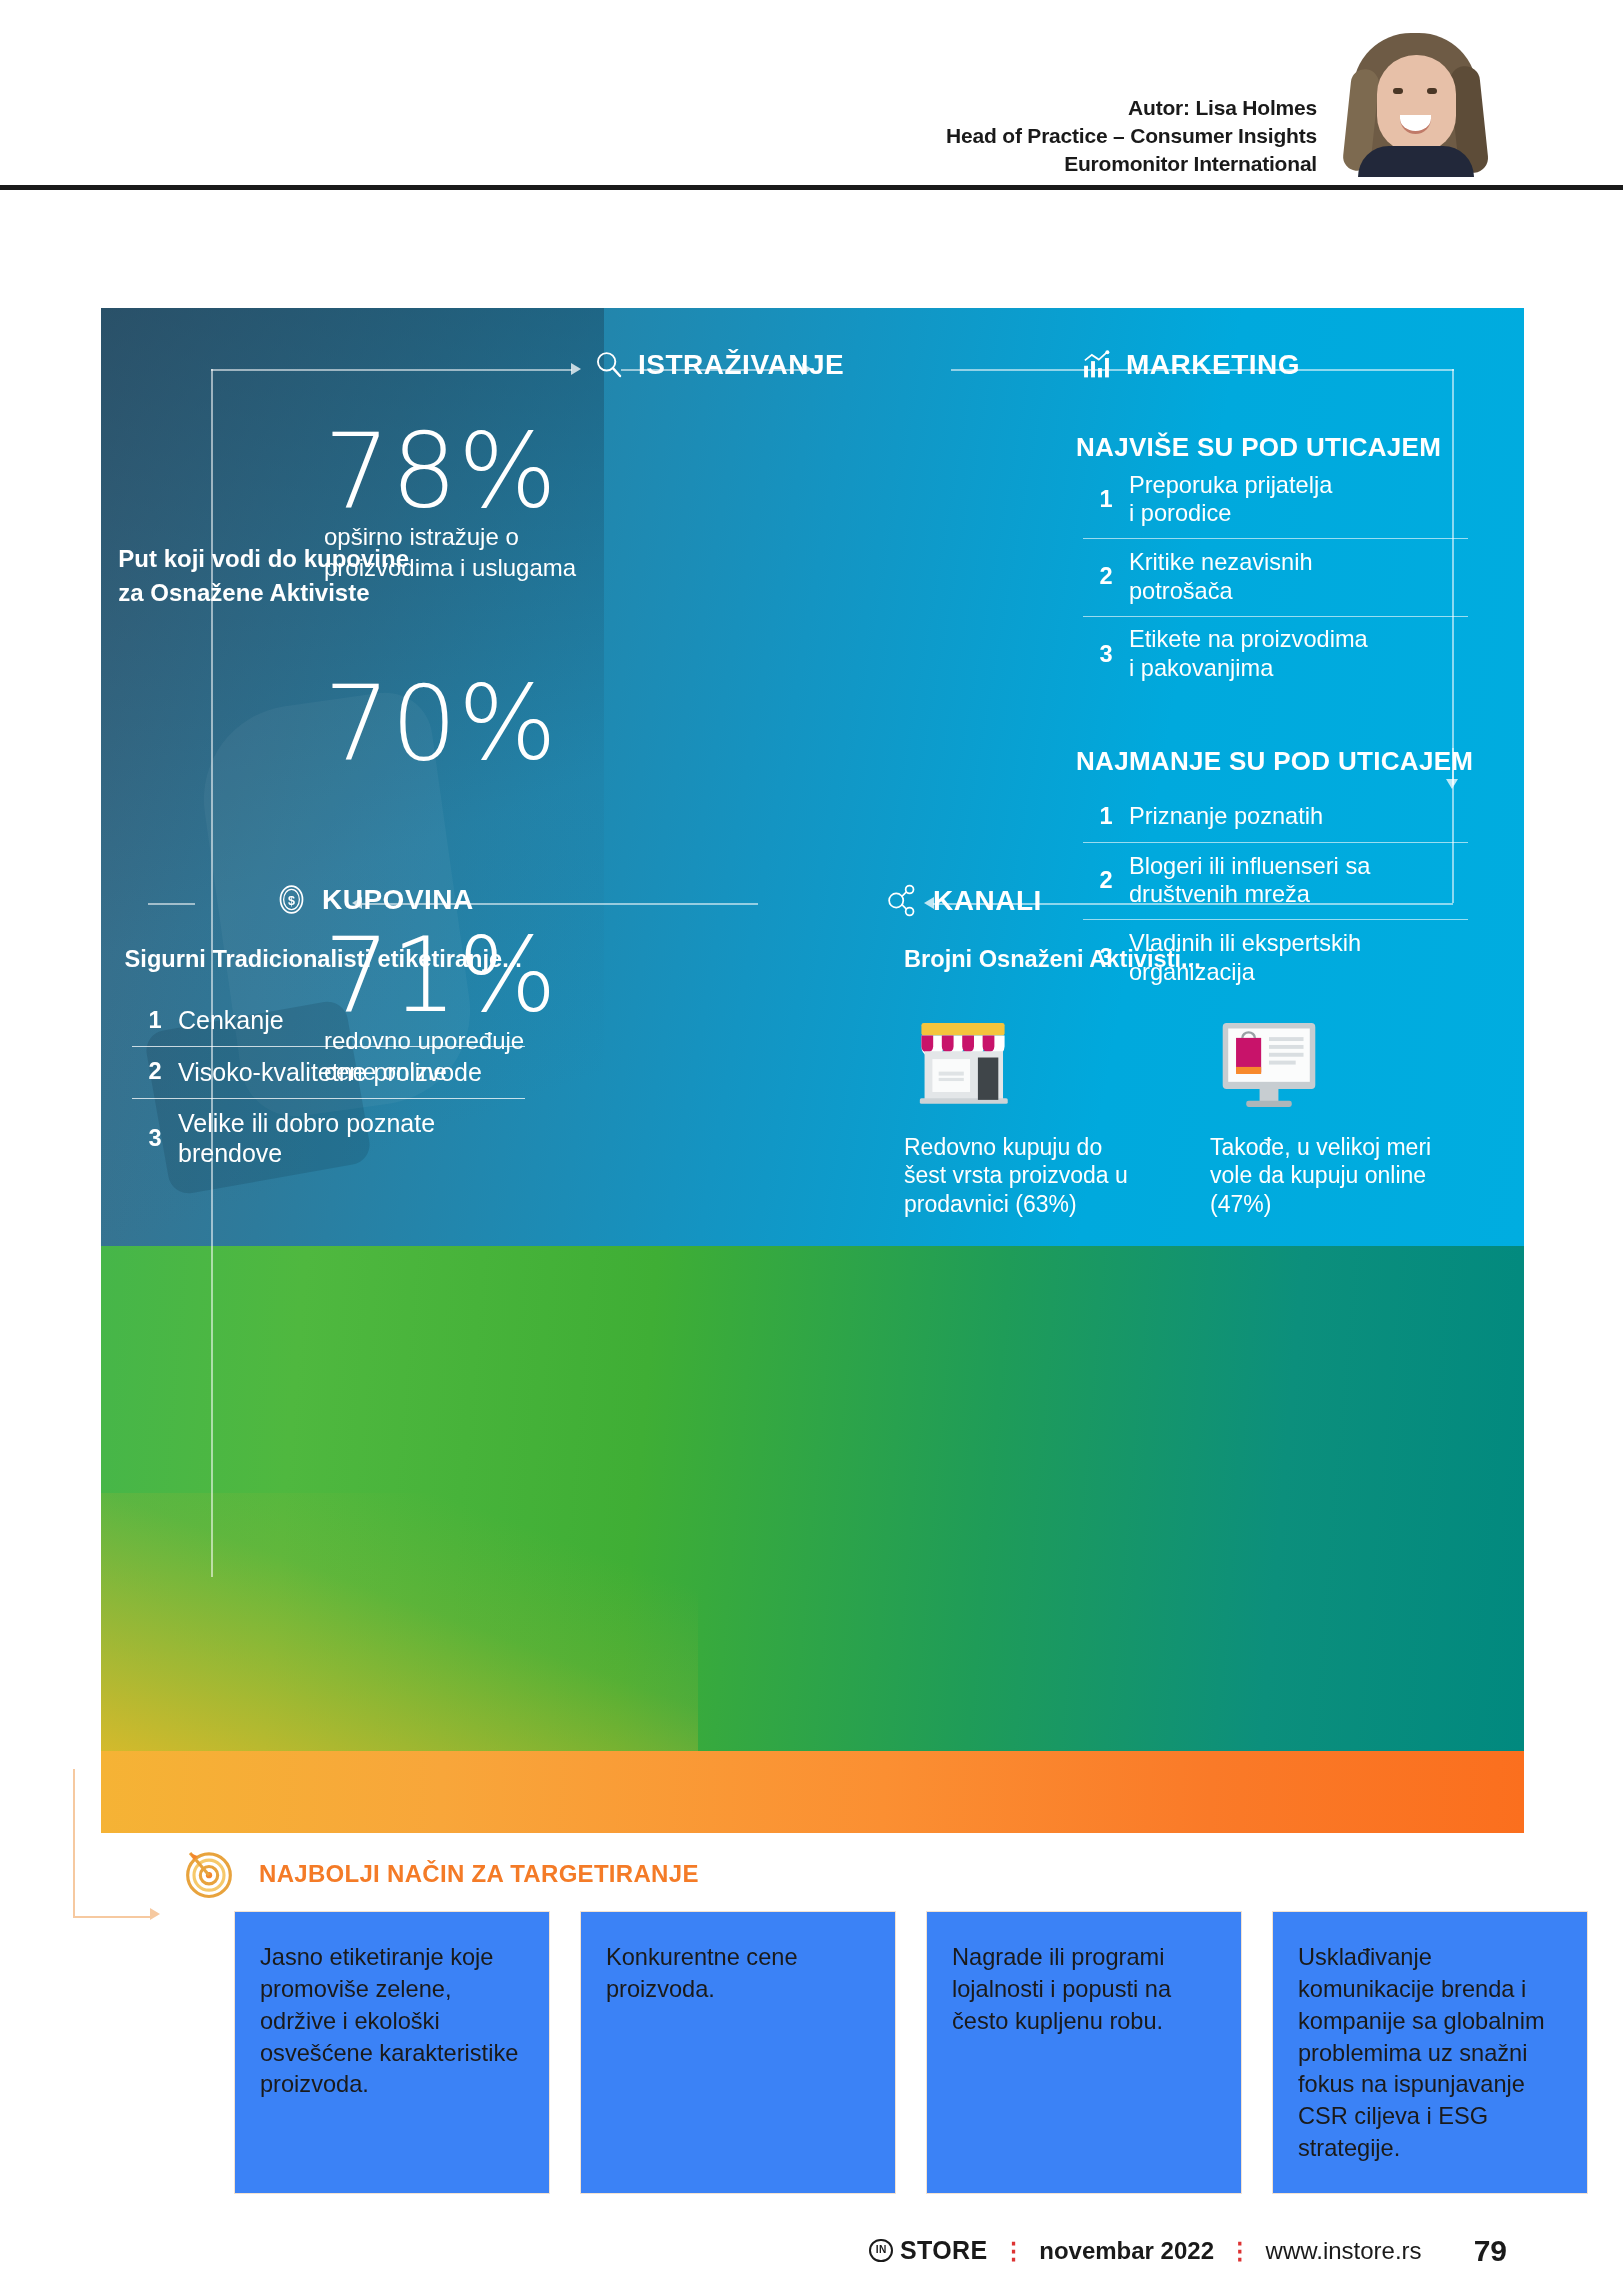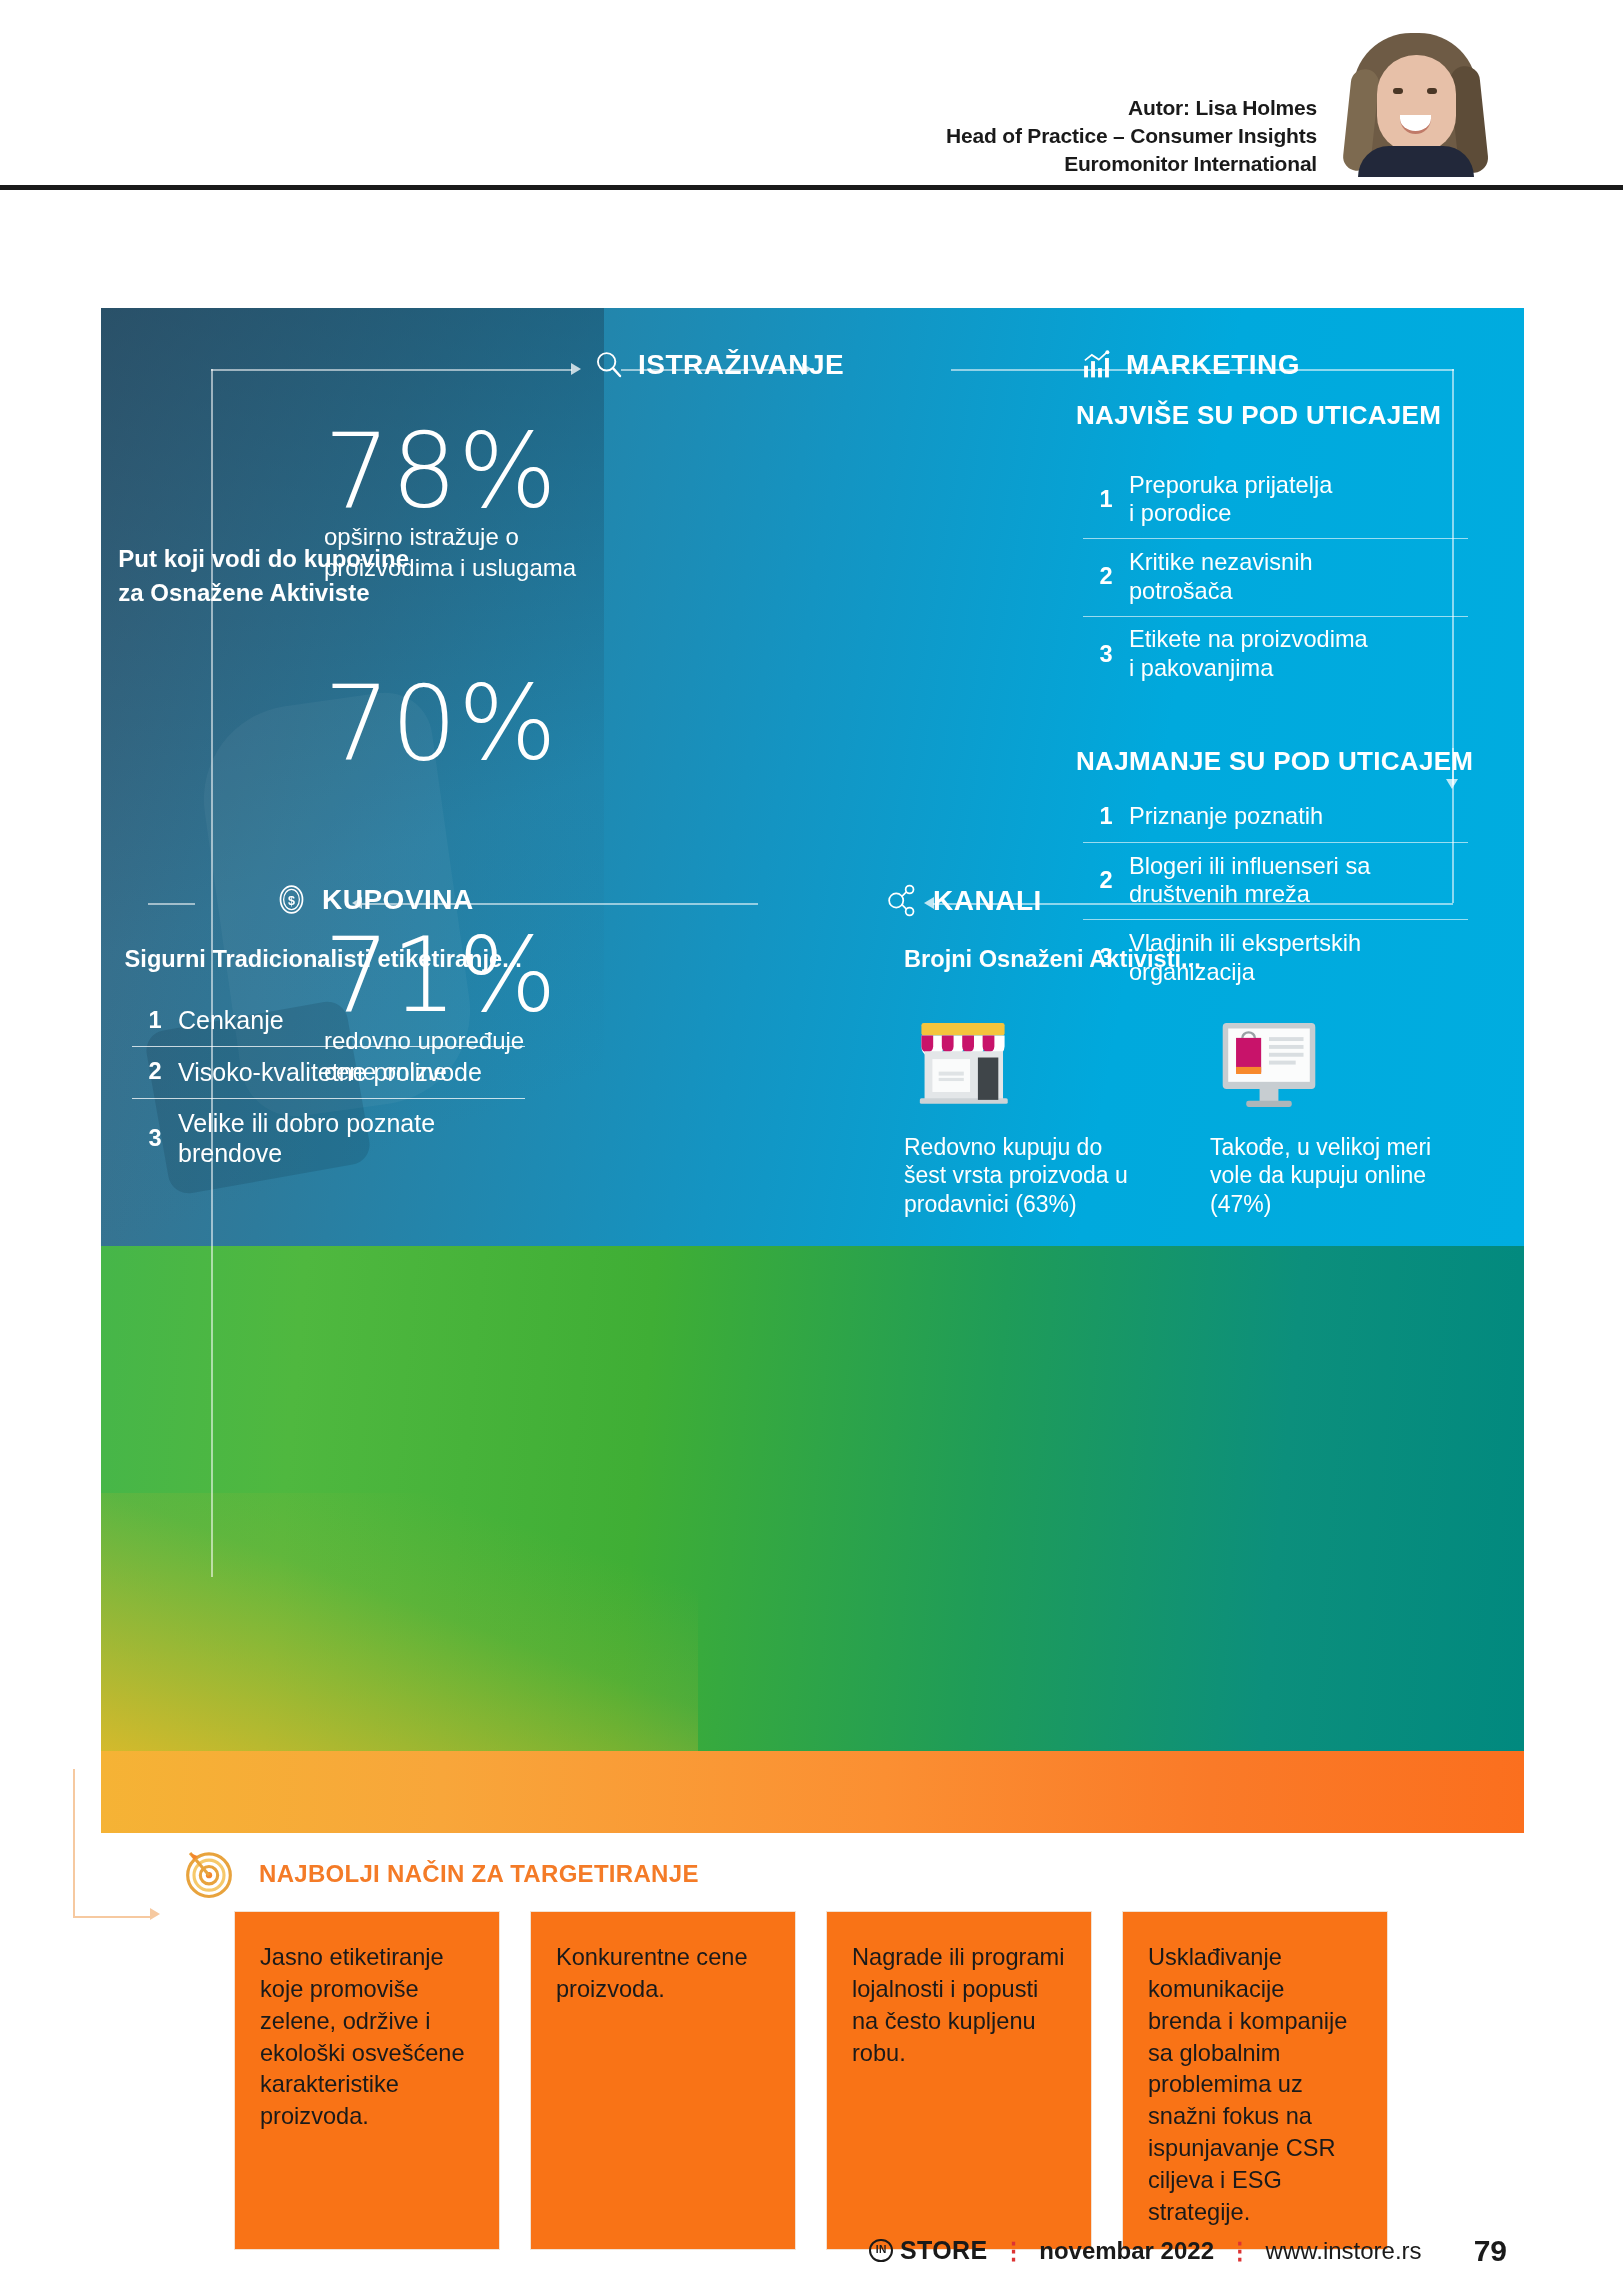--- a/index.html
+++ b/index.html
@@ -78,21 +78,21 @@
 
   
   .chan{position:absolute;width:251px;color:#fff;}
   .chan .cap{font-size:23px;line-height:1.25;margin-top:15.7px;}
 
   
   .target-head{position:absolute;left:259px;top:1860px;color:#f47b27;font-weight:bold;font-size:24px;letter-spacing:0.3px;}
   .target-icon{position:absolute;left:179px;top:1842px;}
   .tconn{position:absolute;background:#f6c9a0;}
   .boxes{position:absolute;left:234px;top:1911px;display:flex;gap:30px;}
-  .tbox{width:266px;min-height:283px;border:1.6px solid #f3e2d2;box-sizing:border-box;padding:30px 25px 20.4px 25px;background:#f97316;}
+  .tbox{width:316px;min-height:283px;border:1.6px solid #f3e2d2;box-sizing:border-box;padding:30px 25px 20.4px 25px;background:#3b82f6;}
   .tbox p{margin:0;font-size:23.6px;line-height:1.35;color:#1a1a1a;}
 
   
   .footer{position:absolute;left:0;top:2227px;width:1623px;height:47px;display:flex;justify-content:flex-end;align-items:center;padding-right:116px;box-sizing:border-box;gap:0;}
   .f-logo{display:flex;align-items:center;gap:7px;font-weight:bold;font-size:25px;color:#1a1a1a;letter-spacing:0.4px;}
   .f-circ{width:19.6px;height:19.6px;border-radius:50%;border:2.4px solid #1a1a1a;display:flex;align-items:center;justify-content:center;font-size:10.2px;font-weight:bold;line-height:1;}
   .f-sep{color:#d33;font-weight:bold;font-size:23.6px;margin:0 14px;}
   .f-date{font-weight:bold;font-size:24px;color:#1a1a1a;}
   .f-url{font-size:24px;color:#1a1a1a;}
   .f-page{font-weight:bold;font-size:30px;color:#1a1a1a;margin-left:52px;}
@@ -182,21 +182,21 @@
   </div>
   <div class="stat" style="left:223px;top:368px;width:330px;">
     <div class="num">70%</div>
   </div>
   <div class="stat" style="left:223px;top:620px;width:330px;">
     <div class="num">71%</div>
     <div class="cap" style="white-space:pre-line;">redovno upoređuje
 cene online</div>
   </div>
 
-  <div class="rank-title" style="left:975px;top:92px;text-align:center;">NAJVIŠE SU POD UTICAJEM</div>
+  <div class="rank-title" style="left:975px;top:124px;text-align:center;">NAJVIŠE SU POD UTICAJEM</div>
   <div class="rank-list" style="left:982px;top:154px;">
     <div class="rank-row">
       <span class="rank-no">1</span>
       <span class="rank-tx" style="white-space:pre-line;">Preporuka prijatelja
 i porodice</span>
     </div>
     <div class="rank-row">
       <span class="rank-no">2</span>
       <span class="rank-tx" style="white-space:pre-line;">Kritike nezavisnih
 potrošača</span>

